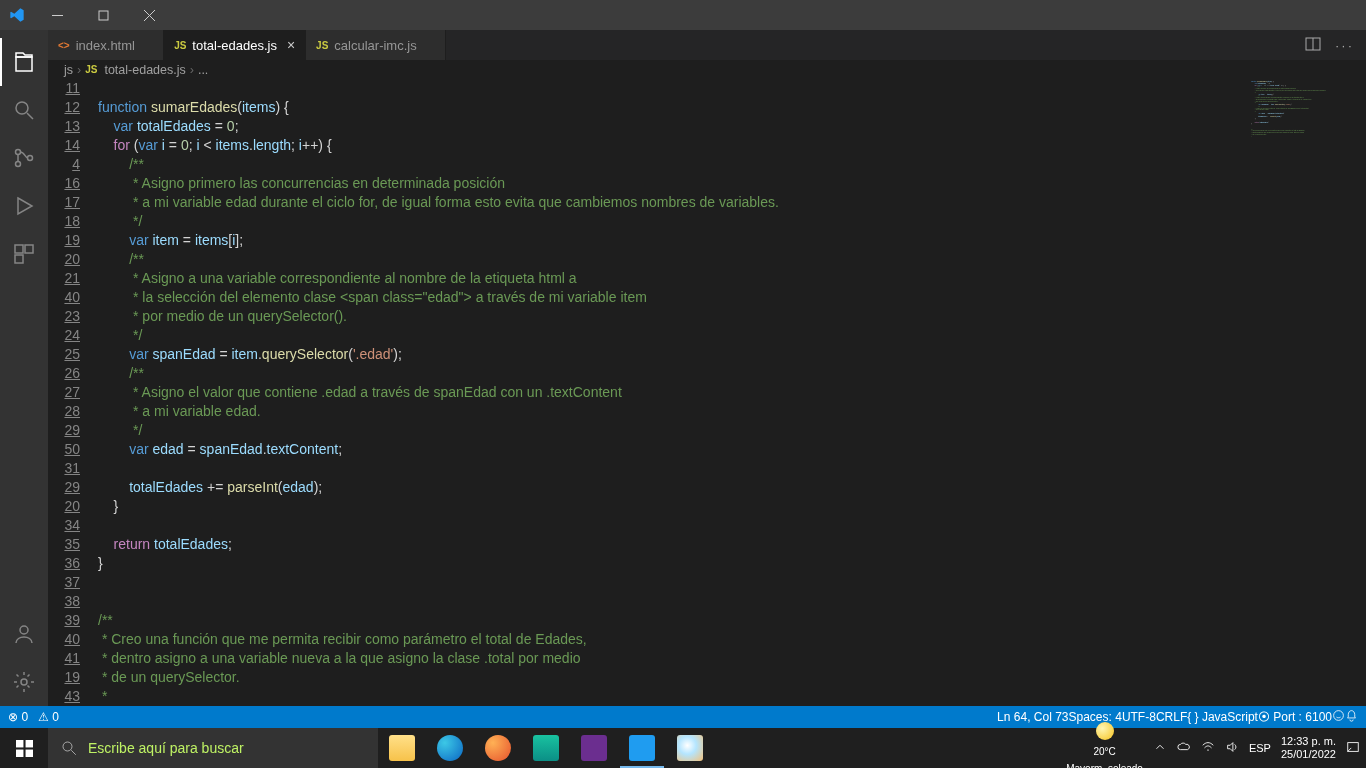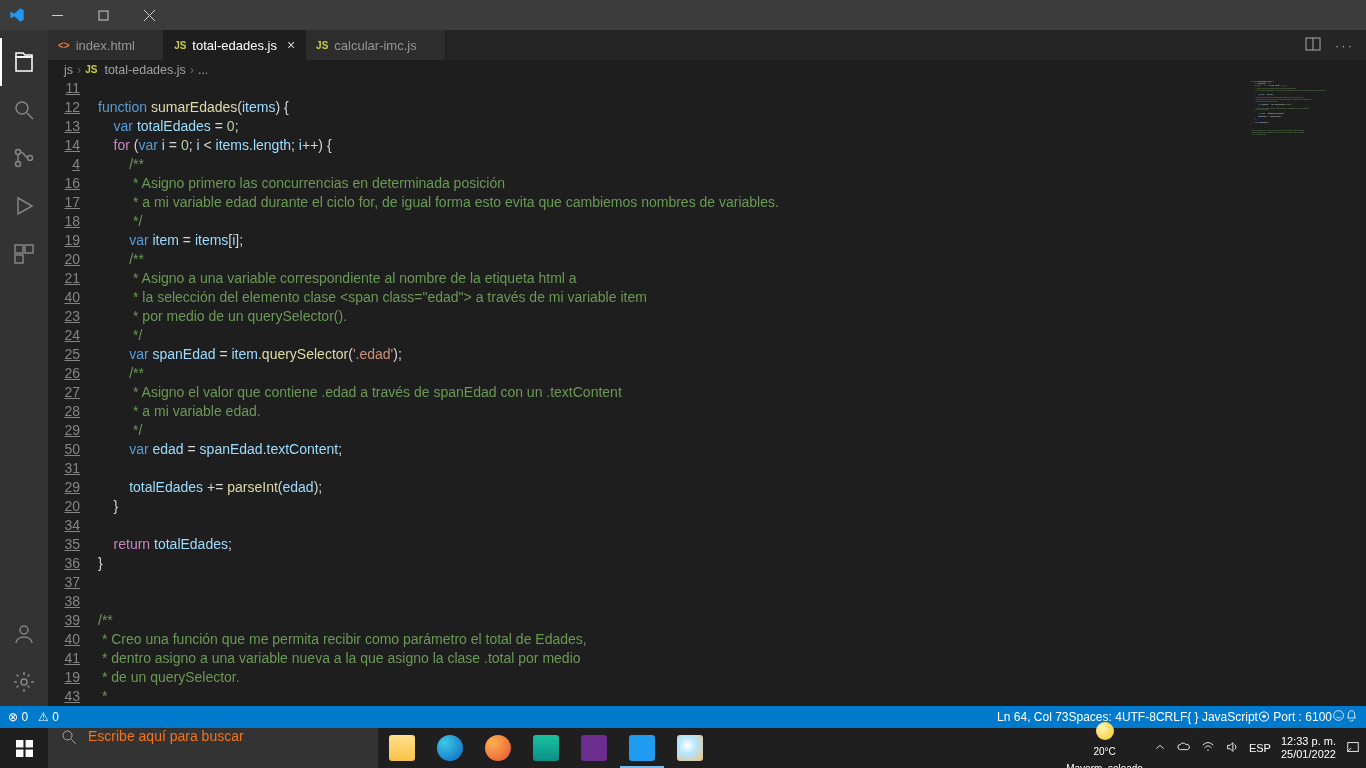--- a/index.html
+++ b/index.html
@@ -54,21 +54,21 @@
 .minimap .mm { transform:scale(0.11); transform-origin:top right; font-family:Consolas,monospace; white-space:pre; font-size:14px; line-height:16px; width:1000px; position:absolute; right:5px; top:0; }
 
 .statusbar { height:22px; background:#007acc; display:flex; align-items:center; color:#fff; font-size:12px; padding:0 8px; gap:14px; }
 .statusbar .left { display:flex; gap:10px; align-items:center; }
 .statusbar .right { margin-left:auto; display:flex; gap:0; align-items:center; }
 .statusbar svg { width:13px; height:13px; stroke:#fff; fill:none; }
 
 .taskbar { height:40px; background:#1f1f1f; display:flex; align-items:center; }
 .taskbar .start { width:48px; height:40px; display:flex; justify-content:center; align-items:center; }
 .taskbar .start svg { width:17px; height:17px; fill:#fff; }
-.taskbar .search { height:40px; width:330px; background:#333; display:flex; align-items:flex-start; padding:0 12px; color:#f97316; gap:10px; font-size:14px; }
+.taskbar .search { height:40px; width:330px; background:#333; display:flex; align-items:center; padding:0 12px; color:#bef264; gap:10px; font-size:14px; }
 .taskbar .tbicons { display:flex; }
 .taskbar .tbicons .ti { width:48px; height:40px; display:flex; justify-content:center; align-items:center; position:relative; }
 .taskbar .tbicons .ti.active::after { content:""; position:absolute; bottom:0; left:2px; right:2px; height:2px; background:#76b9ed; }
 .taskbar .ti .sq { width:26px; height:26px; border-radius:3px; }
 .taskbar .tray { margin-left:auto; display:flex; align-items:center; gap:10px; padding-right:6px; color:#fff; font-size:11px; }
 .taskbar .tray .weather { display:flex; align-items:center; gap:6px; font-size:10px;flex-direction:column; }
 .taskbar .tray .clock { text-align:right; line-height:13px; font-size:11px; }
 .taskbar .tray svg { width:14px; height:14px; stroke:#fff; fill:none; }
 .html-icon{color:#e37933;} .js-icon{color:#cbcb41;}
 </style>

